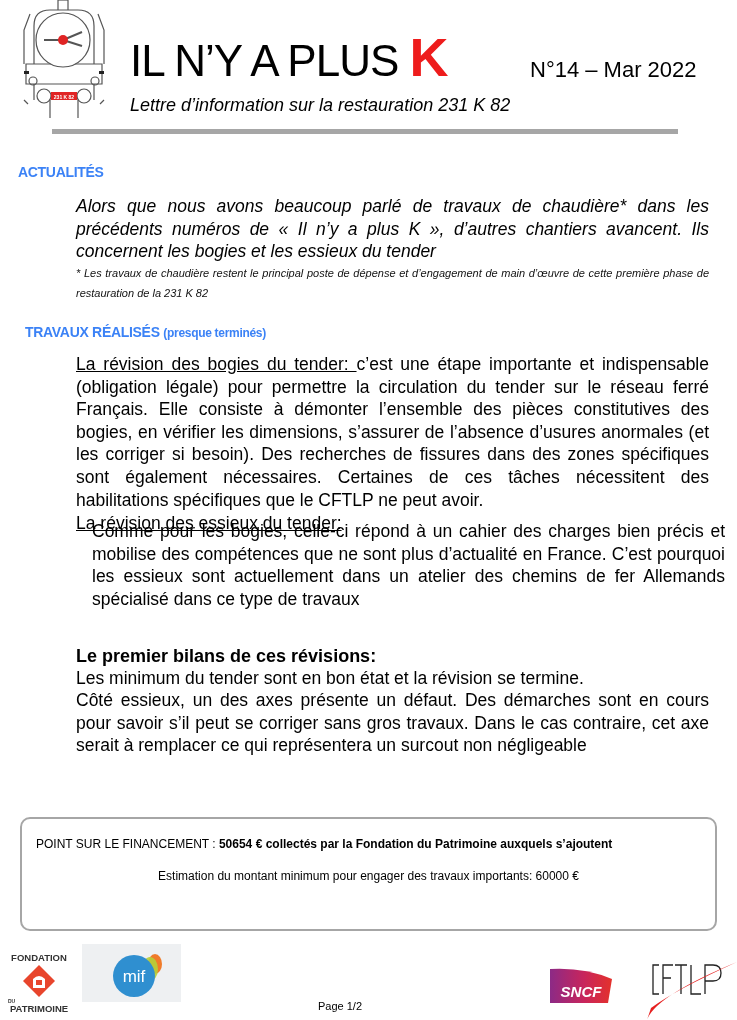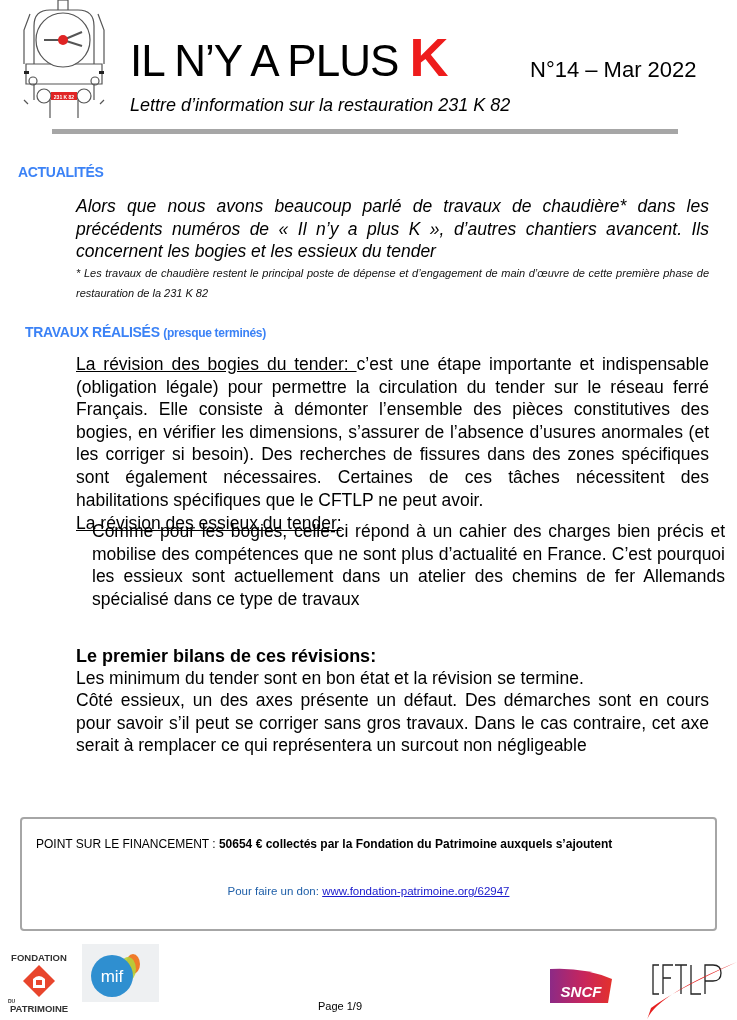--- a/index.html
+++ b/index.html
@@ -25,32 +25,32 @@
   #p-footnote { left: 76px; top: 263px; width: 633px; font-size: 11px; line-height: 20px; font-style: italic; text-align: justify; color: #111; }
   #p-bogies { top: 353px; }
   .ul { text-decoration: underline; }
   #p-essieux-title { top: 512px; }
   #p-essieux { top: 520px; margin-left: 16px; }
   #p-bilan-title { top: 645px; font-weight: bold; font-size: 18px; }
   #p-bilan1 { top: 667px; }
   #p-bilan2 { top: 689px; }
 
   
-  #finance-box { left: 20px; top: 817px; width: 697px; height: 114px; border: 2px solid #a6a6a6; border-radius: 4px; box-sizing: border-box; }
+  #finance-box { left: 20px; top: 817px; width: 697px; height: 114px; border: 2px solid #a6a6a6; border-radius: 10px; box-sizing: border-box; }
   .fin-line { position: absolute; left: 0; width: 100%; text-align: center; font-size: 12px; white-space: nowrap; }
   #fin-l1 { top: 18px; left: 14px; text-align: left; }
   #fin-l2 { top: 34px; left: 14px; text-align: left; font-weight: bold; }
   #fin-l3 { top: 50px; }
   #fin-l4 { top: 66px; color: #1f5fa8; font-size: 11.5px; }
   #fin-l5 { top: 83px; font-size: 11.5px; }
   a.lnk { color: #1a1acc; text-decoration: underline; }
 
   
   #logo-fondation { left: 5px; top: 950px; width: 68px; height: 64px; }
-  #logo-mif { left: 82px; top: 944px; width: 77px; height: 58px; background: #eef0f2; }
+  #logo-mif { left: 82px; top: 944px; width: 77px; height: 58px; background: #eef0f2; padding-left: 22px; }
   #page-num { left: 318px; top: 1000px; font-size: 11px; }
   #logo-sncf { left: 548px; top: 967px; width: 66px; height: 38px; }
   #logo-cftlp { left: 645px; top: 960px; width: 92px; height: 60px; }
 </style>
 </head>
 <body>
 
 <div id="loco-logo" class="abs">
   <svg width="90" height="120" viewBox="0 0 90 120">
     <g fill="none" stroke="#555" stroke-width="1.2">
@@ -93,21 +93,21 @@
 <div id="p-bogies" class="abs para"><span class="ul">La révision des bogies du tender: </span><span>c’est une étape importante et indispensable (obligation légale) pour permettre la circulation du tender sur le réseau ferré Français. Elle consiste à démonter l’ensemble des pièces constitutives des bogies, en vérifier les dimensions, s’assurer de l’absence d’usures anormales (et les corriger si besoin). Des recherches de fissures dans des zones spécifiques sont également nécessaires. Certaines de ces tâches nécessitent des habilitations spécifiques que le CFTLP ne peut avoir.</span></div>
 <div id="p-essieux-title" class="abs para"><span class="ul">La révision des essieux du tender:</span></div>
 <div id="p-essieux" class="abs para">Comme pour les bogies, celle-ci répond à un cahier des charges bien précis et mobilise des compétences que ne sont plus d’actualité en France. C’est pourquoi les essieux sont actuellement dans un atelier des chemins de fer Allemands spécialisé dans ce type de travaux</div>
 
 <div id="p-bilan-title" class="abs para">Le premier bilans de ces révisions:</div>
 <div id="p-bilan1" class="abs para">Les minimum du tender sont en bon état et la révision se termine.</div>
 <div id="p-bilan2" class="abs para">Côté essieux, un des axes présente un défaut. Des démarches sont en cours pour savoir s’il peut se corriger sans gros travaux. Dans le cas contraire, cet axe serait à remplacer ce qui représentera un surcout non négligeable</div>
 
 <div id="finance-box" class="abs">
   <div id="fin-l1" class="fin-line"><span>POINT SUR LE FINANCEMENT : </span><b>50654 € collectés  par la Fondation du Patrimoine auxquels s’ajoutent</b></div>
-  <div id="fin-l4" class="fin-line"><span>Pour faire un don: </span><a class="lnk" href="#">www.fondation-patrimoine.org/62947</a></div>
+  <div id="fin-l3" class="fin-line">Estimation du montant minimum  pour engager des travaux importants: 60000 €</div>
 </div>
 
 <div id="logo-fondation" class="abs">
   <svg width="68" height="64" viewBox="0 0 68 64">
     <text x="34" y="11" font-size="9.5" font-weight="bold" text-anchor="middle" fill="#333" font-family="Liberation Sans, sans-serif">FONDATION</text>
     <g>
       <polygon points="34,15 50,31 34,47 18,31" fill="#e8452c"></polygon>
       <path d="M28 38 L28 29 Q34 23 40 29 L40 38 Z" fill="#fff"></path>
       <rect x="31" y="30" width="6" height="5" fill="#e8452c"></rect>
     </g>
@@ -118,21 +118,21 @@
 
 <div id="logo-mif" class="abs">
   <svg width="68" height="58" viewBox="0 0 68 58">
     <ellipse cx="51" cy="20" rx="7" ry="10" fill="#f07b2a"></ellipse>
     <ellipse cx="46" cy="25" rx="8" ry="12" fill="#b5cf3a" opacity="0.9"></ellipse>
     <circle cx="30" cy="32" r="21" fill="#2f8fd0"></circle>
     <text x="30" y="38" font-size="17" fill="#fff" text-anchor="middle" font-family="Liberation Sans, sans-serif">mif</text>
   </svg>
 </div>
 
-<div id="page-num" class="abs">Page 1/9</div>
+<div id="page-num" class="abs">Page 1/2</div>
 
 <div id="logo-sncf" class="abs">
   <svg width="66" height="38" viewBox="0 0 66 38">
     <defs>
       <linearGradient id="sncfg" x1="0" y1="0" x2="1" y2="0">
         <stop offset="0" stop-color="#8c2a86"></stop>
         <stop offset="0.55" stop-color="#c8255c"></stop>
         <stop offset="1" stop-color="#e4312b"></stop>
       </linearGradient>
     </defs>

